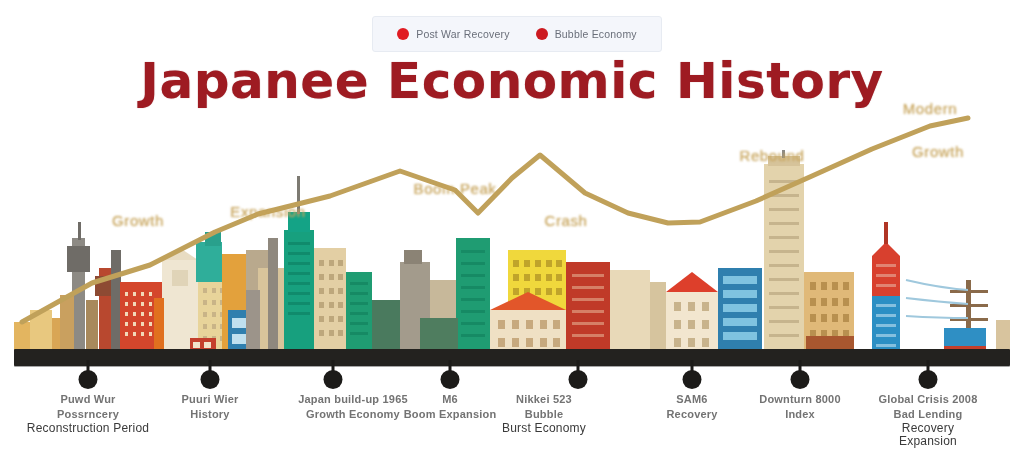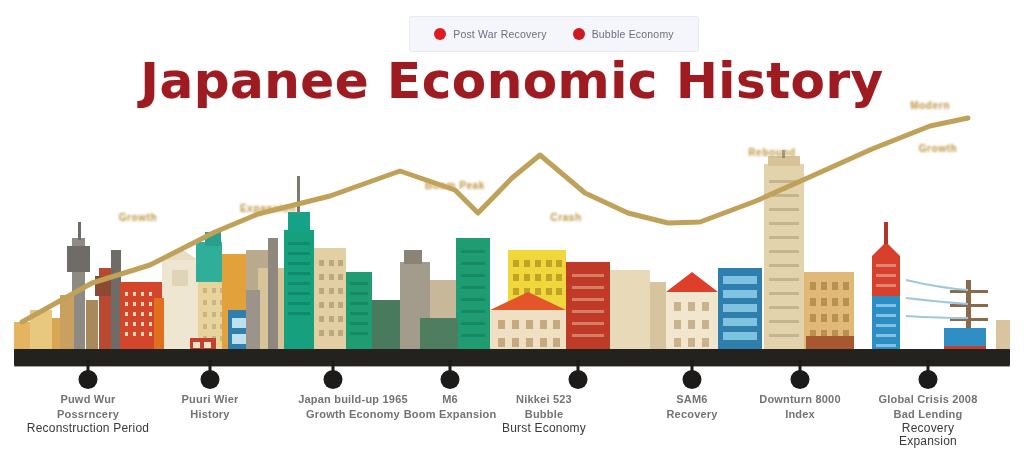--- a/index.html
+++ b/index.html
@@ -11,21 +11,20 @@
     overflow:hidden;position:relative;
   }
   #stage{position:absolute;left:0;top:0;width:1024px;height:474px;overflow:hidden;}
 
   
   .legend{
     position:absolute;left:372px;top:16px;width:288px;height:34px;
     background:#f4f6fb;border:1px solid #e7ebf2;border-radius:3px;
     display:flex;align-items:center;justify-content:center;gap:26px;
     filter:blur(0.7px);
-    margin-left:37px;
   }
   .legend-item{display:flex;align-items:center;gap:7px;}
   .legend-dot{width:12px;height:12px;border-radius:50%;flex:none;}
   .legend-label{
     font-size:10.5px;color:#6a6f7a;white-space:nowrap;letter-spacing:.2px;
   }
 
   
   .title{
     position:absolute;left:0;top:52px;width:1024px;text-align:center;
@@ -33,21 +32,21 @@
     color:#9e1b22;
     font-family:"DejaVu Sans", sans-serif;
     text-shadow:0 0 1px rgba(120,20,24,.45);
   }
 
   
   #chart{position:absolute;left:0;top:0;width:1024px;height:474px;}
 
   
   .ann{
-    position:absolute;font-size:10px;font-weight:700;color:#c9a55c;
+    position:absolute;font-size:15px;font-weight:400;color:#c9a55c;
     letter-spacing:.6px;white-space:nowrap;filter:blur(0.9px);
     text-shadow:0 0 1px rgba(190,160,90,.6);
   }
 
   
   #skyline{position:absolute;left:0;top:150px;width:1024px;height:205px;}
 
   
   .ground{
     position:absolute;left:14px;top:349px;width:996px;height:17px;

